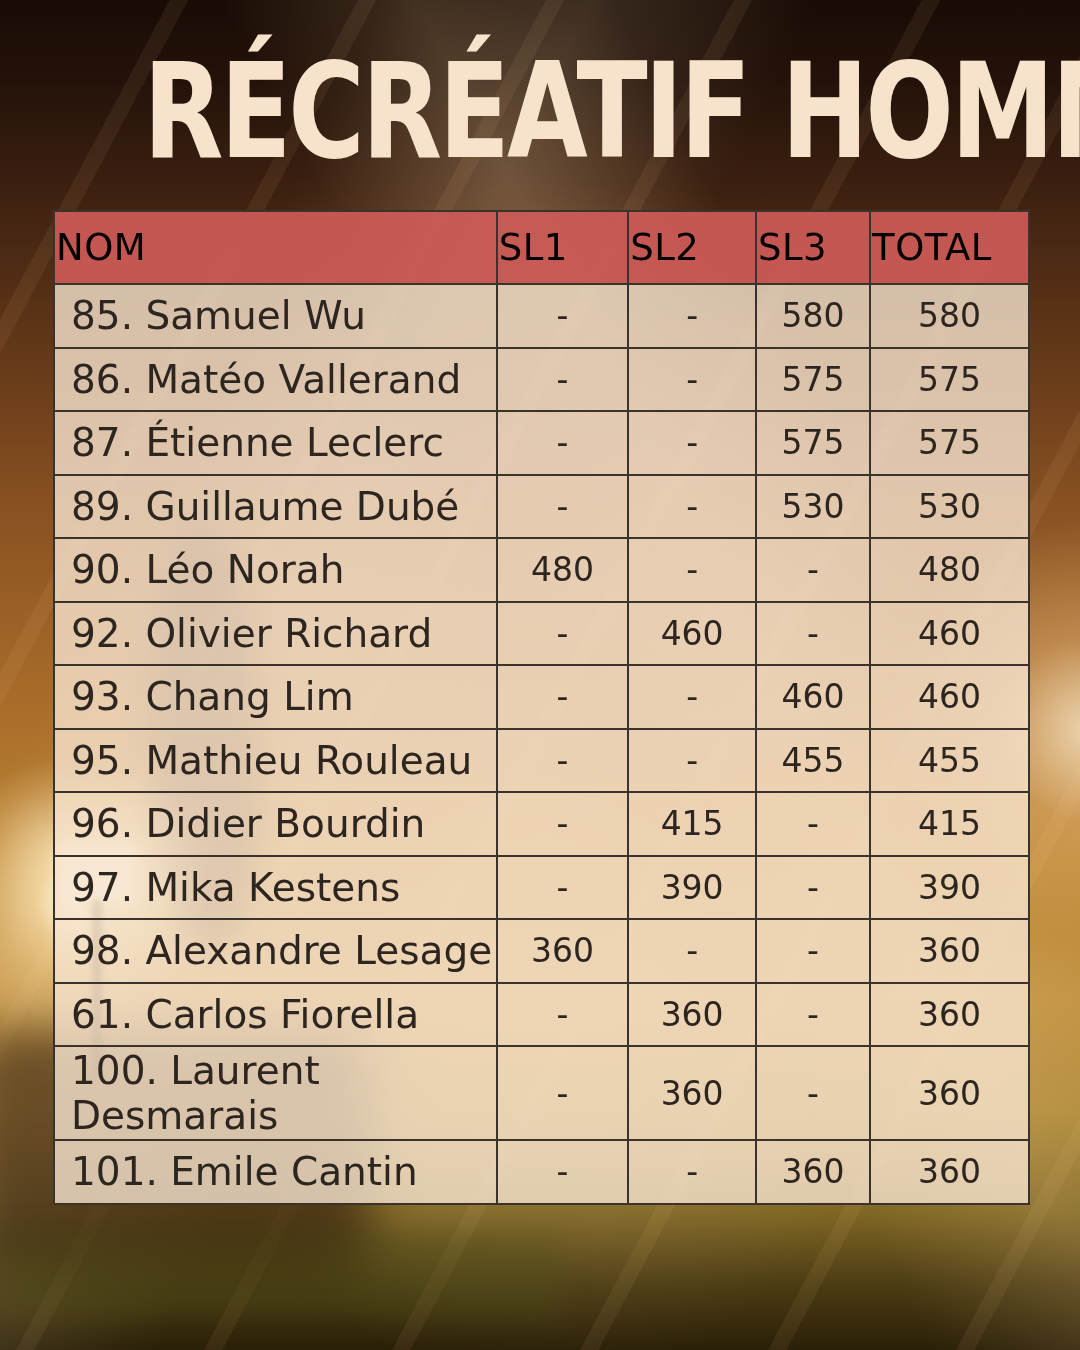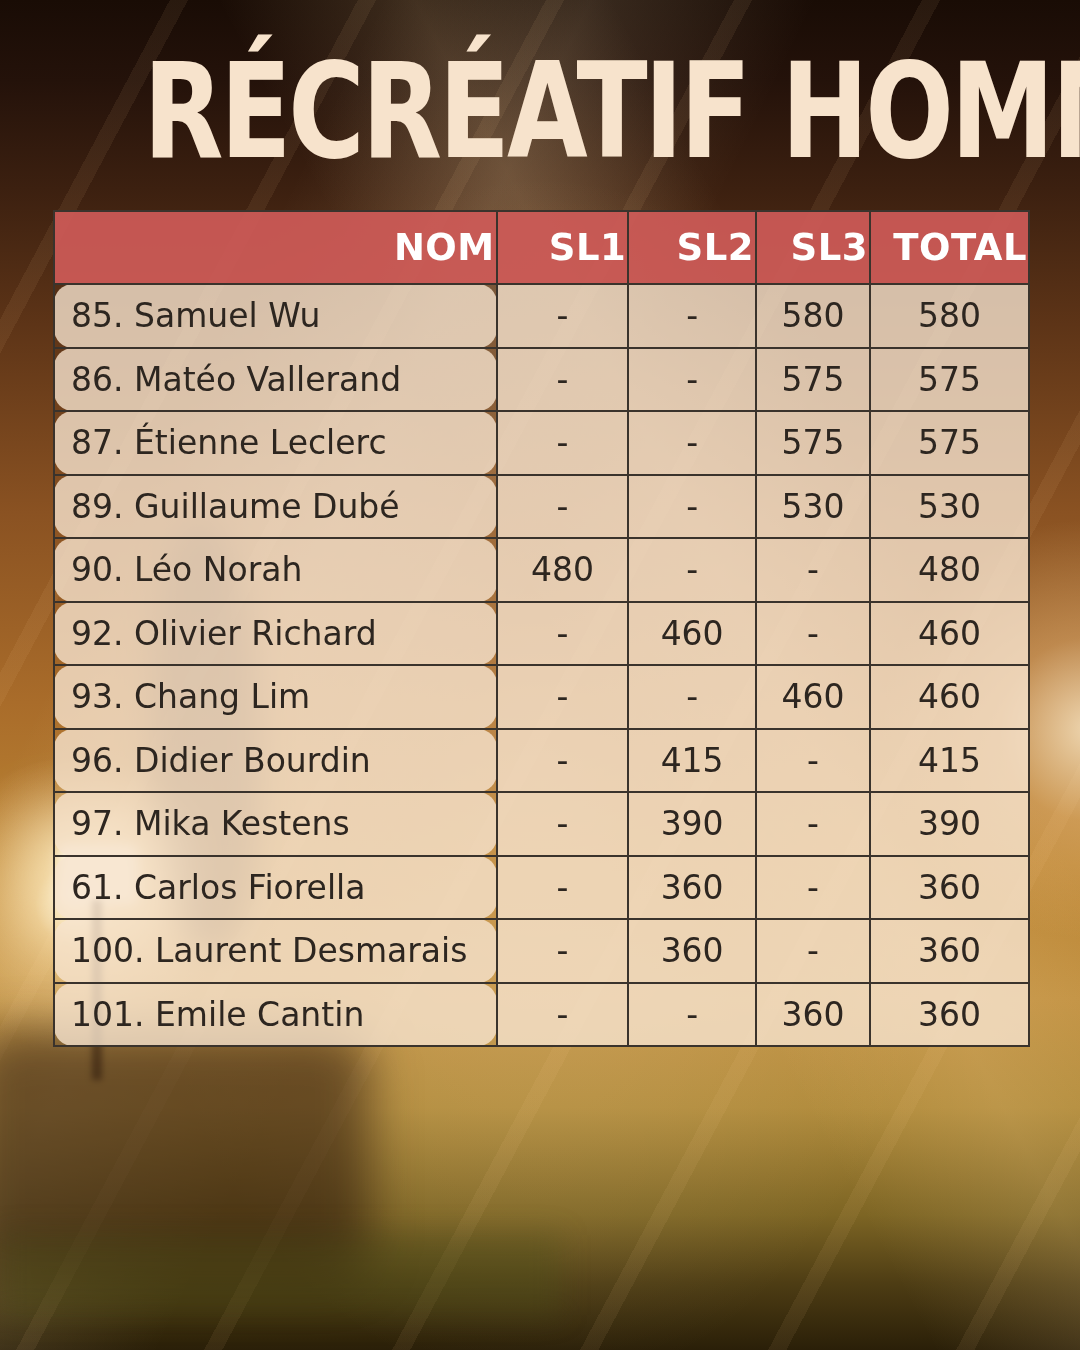--- a/index.html
+++ b/index.html
@@ -79,36 +79,35 @@
     table-layout: fixed;
     z-index: 3;
   }
   table.results th, table.results td {
     border: 2px solid #3a332c;
     overflow: hidden;
   }
   table.results th {
     height: 69px;
     background: rgba(206,90,87,0.93);
-    color: #ffffff;
+    color: #000000;
     font-size: 37px;
-    font-weight: bold;
+    font-weight: normal;
     letter-spacing: 0.5px;
-    text-align: right;
+    text-align: left;
   }
   table.results td {
     height: 59.5px;
     background: rgba(246,228,206,0.80);
     color: #2d2620;
   }
   td.name-cell {
     text-align: left;
     padding-left: 16px;
-    font-size: 33px;
-    border-radius: 19px;
+    font-size: 39px;
   }
   td.score-cell {
     text-align: center;
     font-size: 33px;
   }
 </style>
 </head>
 <body>
 
 <div class="bg">
@@ -184,32 +183,46 @@
         <td class="score-cell">460</td>
       </tr>
       <tr>
         <td class="name-cell">93. Chang Lim</td>
         <td class="score-cell">-</td>
         <td class="score-cell">-</td>
         <td class="score-cell">460</td>
         <td class="score-cell">460</td>
       </tr>
       <tr>
+        <td class="name-cell">95. Mathieu Rouleau</td>
+        <td class="score-cell">-</td>
+        <td class="score-cell">-</td>
+        <td class="score-cell">455</td>
+        <td class="score-cell">455</td>
+      </tr>
+      <tr>
         <td class="name-cell">96. Didier Bourdin</td>
         <td class="score-cell">-</td>
         <td class="score-cell">415</td>
         <td class="score-cell">-</td>
         <td class="score-cell">415</td>
       </tr>
       <tr>
         <td class="name-cell">97. Mika Kestens</td>
         <td class="score-cell">-</td>
         <td class="score-cell">390</td>
         <td class="score-cell">-</td>
         <td class="score-cell">390</td>
+      </tr>
+      <tr>
+        <td class="name-cell">98. Alexandre Lesage</td>
+        <td class="score-cell">360</td>
+        <td class="score-cell">-</td>
+        <td class="score-cell">-</td>
+        <td class="score-cell">360</td>
       </tr>
       <tr>
         <td class="name-cell">61. Carlos Fiorella</td>
         <td class="score-cell">-</td>
         <td class="score-cell">360</td>
         <td class="score-cell">-</td>
         <td class="score-cell">360</td>
       </tr>
       <tr>
         <td class="name-cell">100. Laurent Desmarais</td>

